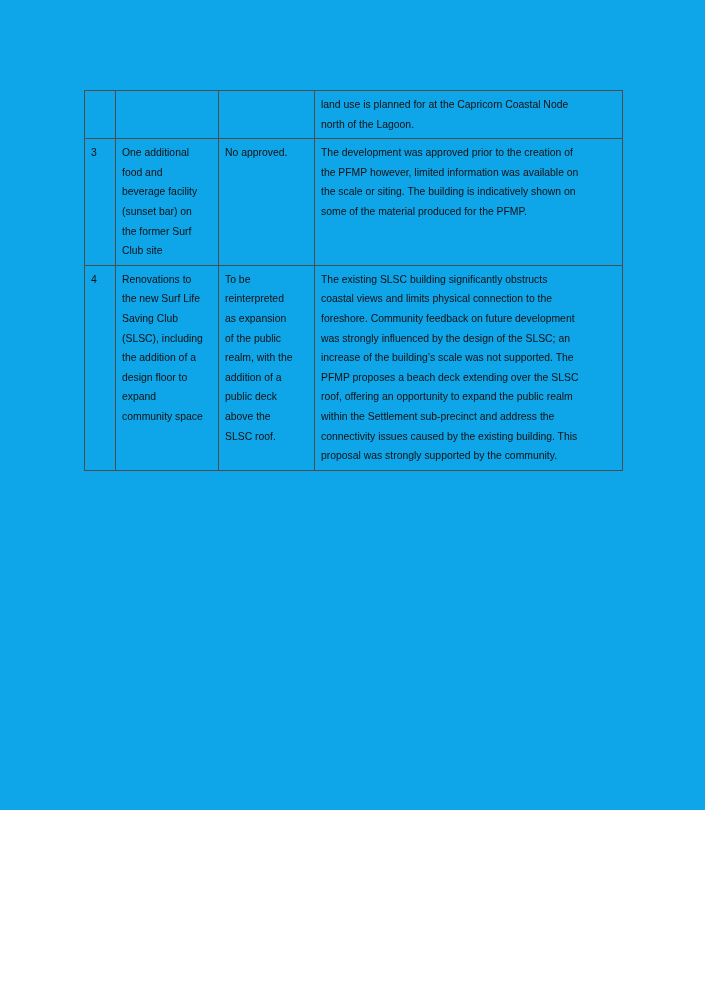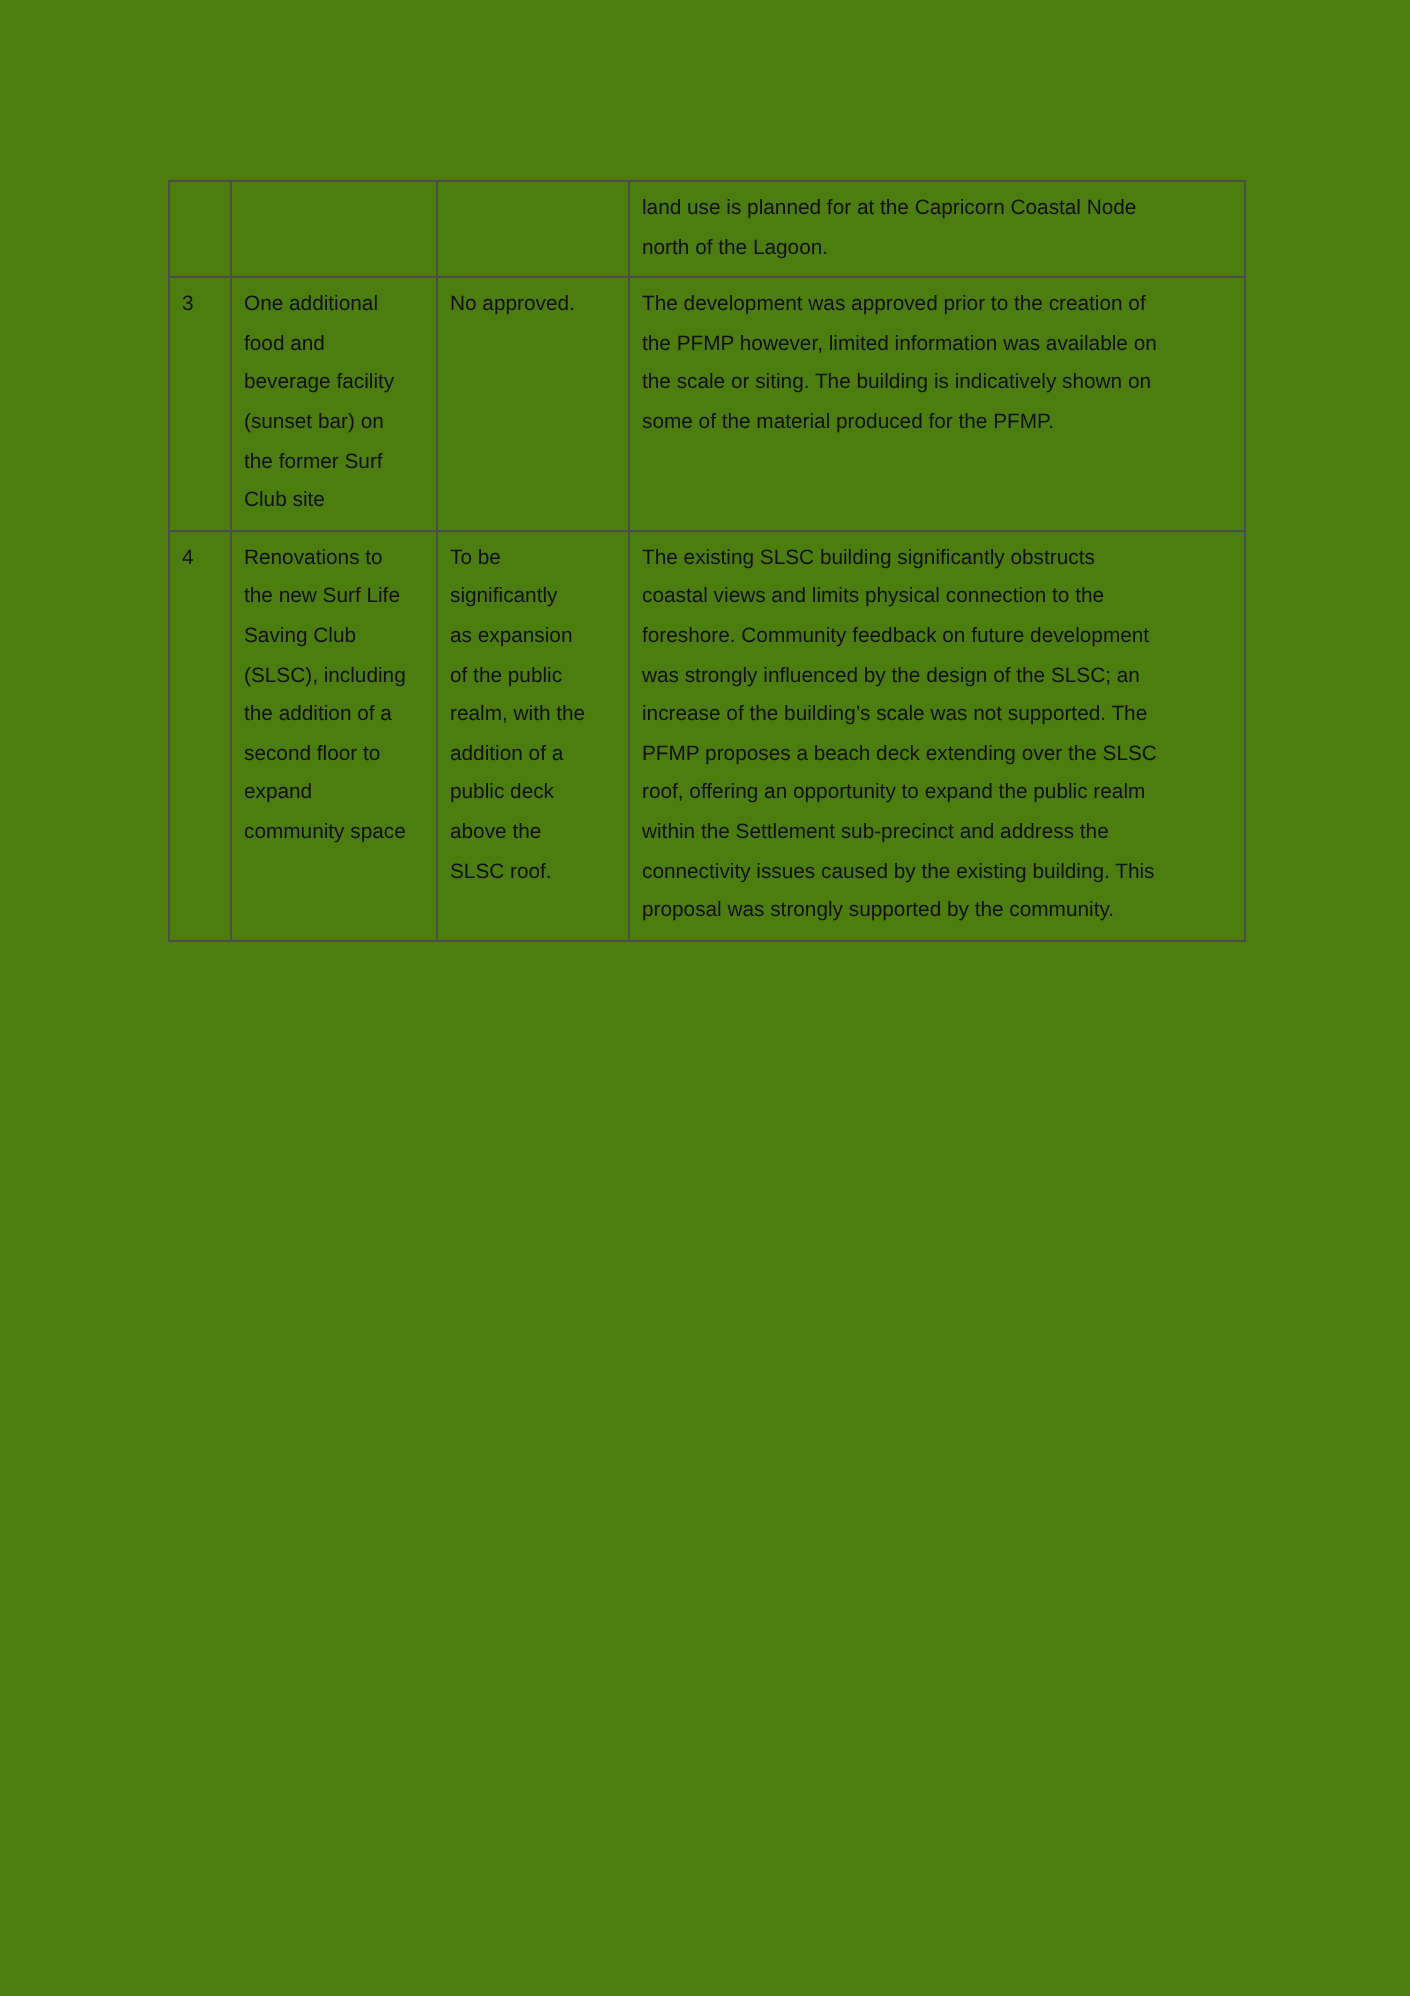--- a/index.html
+++ b/index.html
@@ -5,22 +5,22 @@
   html, body {
     margin: 0;
     padding: 0;
     background: #ffffff;
     font-family: "Liberation Sans", sans-serif;
     color: #111111;
   }
   .page {
     position: relative;
     width: 705px;
-    height: 998px;
-    background: #4d7c0f;
+    height: 810px;
+    background: #0ea5e9;
     overflow: hidden;
   }
   table.revision-table {
     position: absolute;
     left: 84px;
     top: 90px;
     border-collapse: collapse;
     table-layout: fixed;
   }
   table.revision-table td {
@@ -79,25 +79,25 @@
 the scale or siting. The building is indicatively shown on
 some of the material produced for the PFMP.</td>
       </tr>
       <tr class="row-four">
         <td>4</td>
         <td>Renovations to
 the new Surf Life
 Saving Club
 (SLSC), including
 the addition of a
-second floor to
+design floor to
 expand
 community space</td>
         <td>To be
-significantly
+reinterpreted
 as expansion
 of the public
 realm, with the
 addition of a
 public deck
 above the
 SLSC roof.</td>
         <td>The existing SLSC building significantly obstructs
 coastal views and limits physical connection to the
 foreshore. Community feedback on future development

